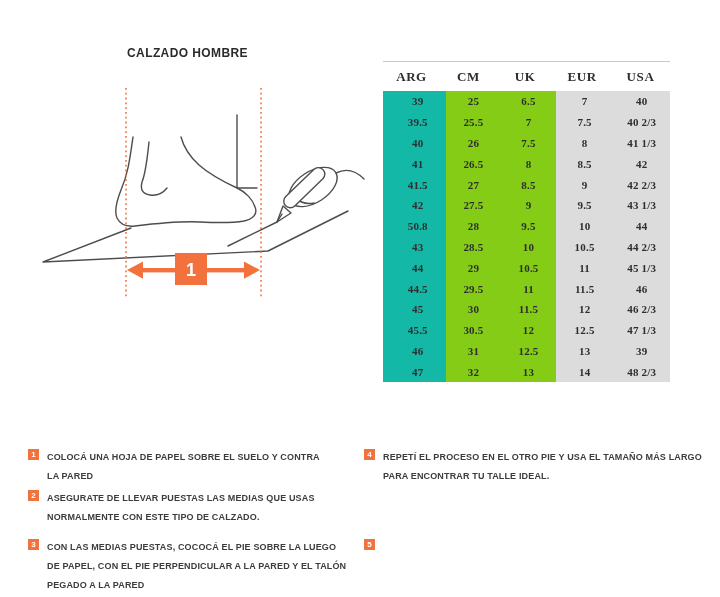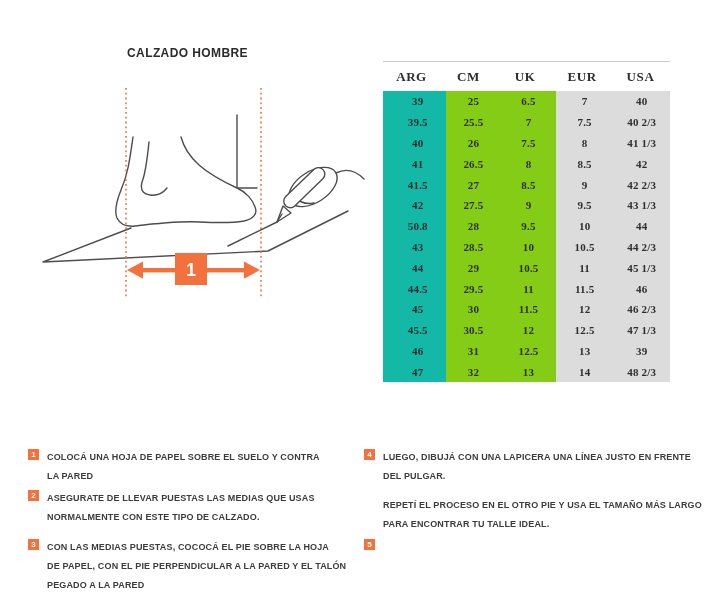--- a/index.html
+++ b/index.html
@@ -217,28 +217,26 @@
   <p>COLOCÁ UNA HOJA DE PAPEL SOBRE EL SUELO Y CONTRA
 LA PARED</p>
 </div>
 <div class="instr" id="in2">
   <span class="badge">2</span>
   <p>ASEGURATE DE LLEVAR PUESTAS LAS MEDIAS QUE USAS
 NORMALMENTE CON ESTE TIPO DE CALZADO.</p>
 </div>
 <div class="instr" id="in3">
   <span class="badge">3</span>
-  <p>CON LAS MEDIAS PUESTAS, COCOCÁ EL PIE SOBRE LA HOJA
+  <p>CON LAS MEDIAS PUESTAS, COCOCÁ EL PIE SOBRE LA LUEGO
 DE PAPEL, CON EL PIE PERPENDICULAR A LA PARED Y EL TALÓN
 PEGADO A LA PARED</p>
 </div>
 <div class="instr" id="in4">
   <span class="badge">4</span>
   <div>
-    <p>LUEGO, DIBUJÁ CON UNA  LAPICERA UNA LÍNEA JUSTO EN FRENTE
-DEL PULGAR.</p>
     <p>REPETÍ EL PROCESO EN EL OTRO PIE Y USA EL TAMAÑO MÁS LARGO
 PARA ENCONTRAR TU TALLE IDEAL.</p>
   </div>
 </div>
 <div class="instr" id="in5">
   <span class="badge">5</span>
 </div>
 
 </body></html>

